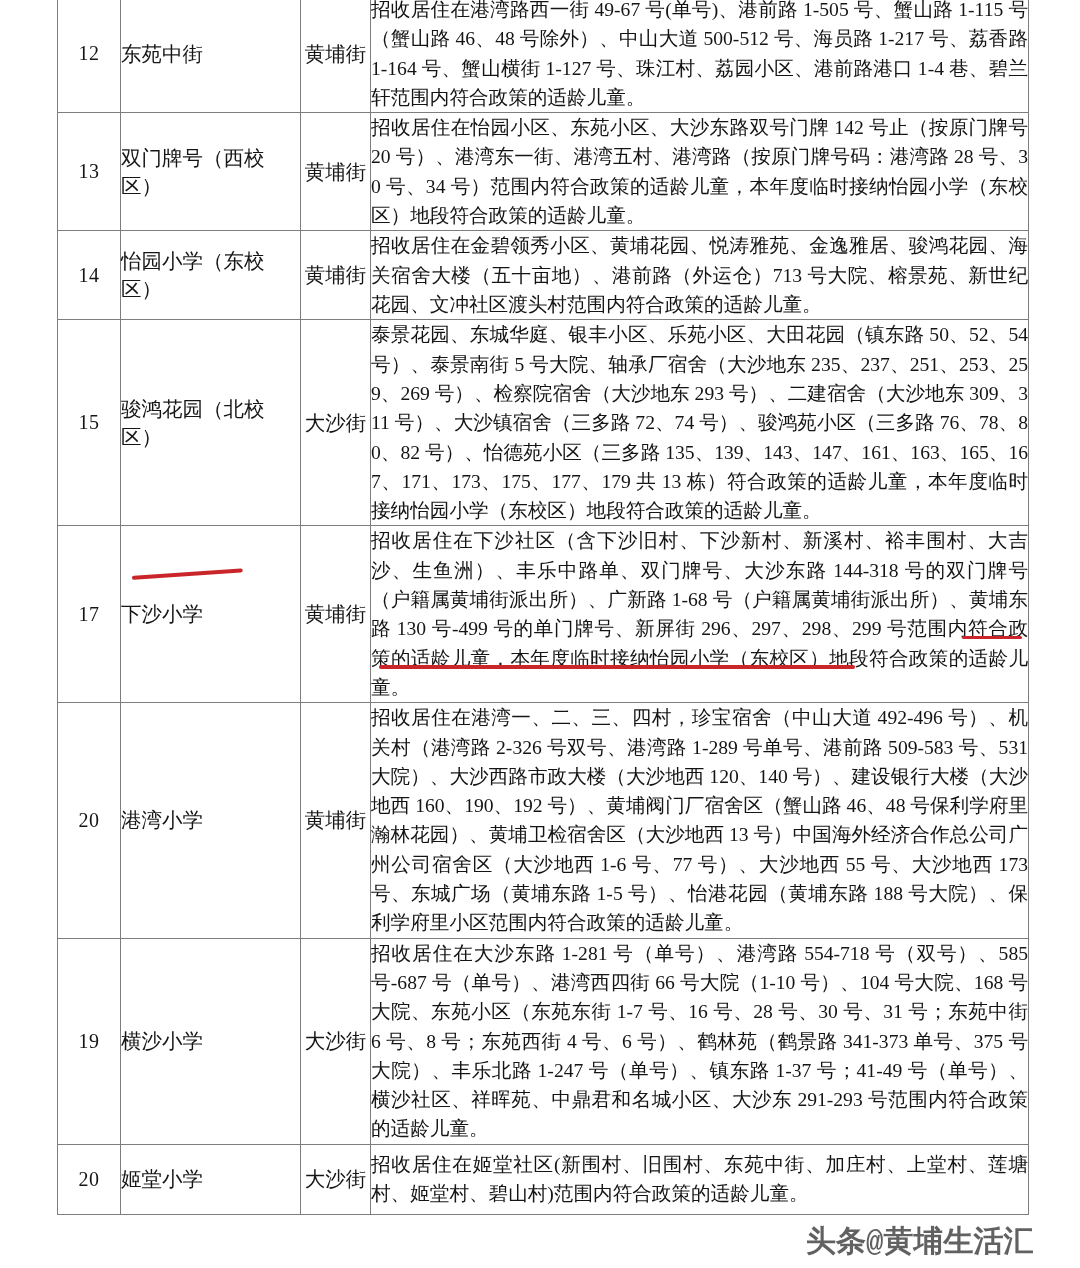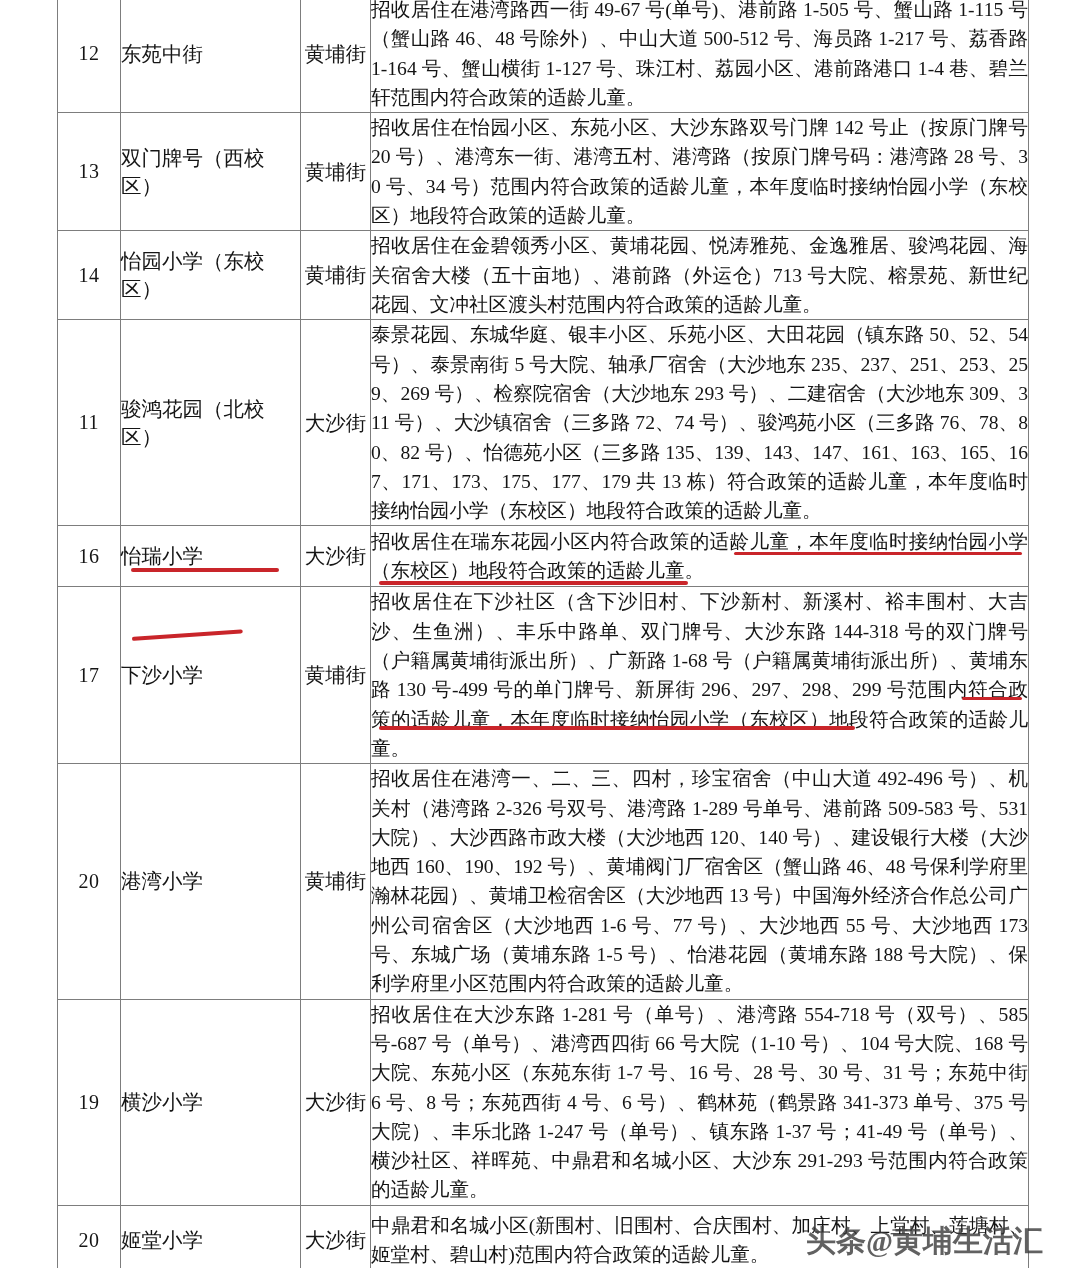--- a/index.html
+++ b/index.html
@@ -90,21 +90,21 @@
     pointer-events: none;
   }
   .u-mark.slant {
     transform-origin: left center;
   }
 
   .watermark {
     position: absolute;
     left: 806px;
     top: 1221px;
-    font-family: Liberation Serif, serif;
+    font-family: Liberation Mono, monospace;
     font-size: 30px;
     font-weight: bold;
     color: #3a3a3a;
     opacity: 0.80;
     letter-spacing: 0px;
     white-space: nowrap;
     pointer-events: none;
   }
   .watermark .at {
     font-weight: bold;
@@ -146,41 +146,28 @@
       <tr style="height:89px">
         <td class="idx">14</td>
         <td class="name"><span>怡园小学（东校区）</span></td>
         <td class="street">黄埔街</td>
         <td class="scope">
             <span class="txt">招收居住在金碧领秀小区、黄埔花园、悦涛雅苑、金逸雅居、骏鸿花园、海关宿舍大楼（五十亩地）、港前路（外运仓）713 号大院、榕景苑、新世纪花园、文冲社区渡头村范围内符合政策的适龄儿童。</span>
           </td>
       </tr>
 
       <tr style="height:198px">
-        <td class="idx">11</td>
+        <td class="idx">15</td>
         <td class="name"><span>骏鸿花园（北校区）</span></td>
         <td class="street">大沙街</td>
         <td class="scope">
             <span class="txt">泰景花园、东城华庭、银丰小区、乐苑小区、大田花园（镇东路 50、52、54 号）、泰景南街 5 号大院、轴承厂宿舍（大沙地东 235、237、251、253、259、269 号）、检察院宿舍（大沙地东 293 号）、二建宿舍（大沙地东 309、311 号）、大沙镇宿舍（三多路 72、74 号）、骏鸿苑小区（三多路 76、78、80、82 号）、怡德苑小区（三多路 135、139、143、147、161、163、165、167、171、173、175、177、179 共 13 栋）符合政策的适龄儿童，本年度临时接纳怡园小学（东校区）地段符合政策的适龄儿童。</span>
           </td>
       </tr>
 
-      <tr style="height:61px">
-        <td class="idx">16</td>
-        <td class="name">
-          <span>怡瑞小学</span>
-          <span class="u-mark" style="left:10px; top:42px; width:148px; height:4px;"></span>
-        </td>
-        <td class="street">大沙街</td>
-        <td class="scope">
-          <span class="txt">招收居住在瑞东花园小区内符合政策的适龄儿童，本年度临时接纳怡园小学（东校区）地段符合政策的适龄儿童。</span>
-          <span class="u-mark" style="left:363px; top:26px; width:288px; height:3px;"></span>
-          <span class="u-mark" style="left:8px; top:55px; width:309px; height:4px;"></span>
-        </td>
-      </tr>
 
       <tr style="height:138px">
         <td class="idx">17</td>
         <td class="name">
           <span>下沙小学</span>
           <span class="u-mark slant" style="left:11px; top:50px; width:111px; height:4px; transform: rotate(-4deg);"></span>
         </td>
         <td class="street">黄埔街</td>
         <td class="scope">
           <span class="txt">招收居住在下沙社区（含下沙旧村、下沙新村、新溪村、裕丰围村、大吉沙、生鱼洲）、丰乐中路单、双门牌号、大沙东路 144-318 号的双门牌号（户籍属黄埔街派出所）、广新路 1-68 号（户籍属黄埔街派出所）、黄埔东路 130 号-499 号的单门牌号、新屏街 296、297、298、299 号范围内符合政策的适龄儿童，本年度临时接纳怡园小学（东校区）地段符合政策的适龄儿童。</span>
@@ -205,21 +192,21 @@
         <td class="scope">
             <span class="txt">招收居住在大沙东路 1-281 号（单号）、港湾路 554-718 号（双号）、585 号-687 号（单号）、港湾西四街 66 号大院（1-10 号）、104 号大院、168 号大院、东苑小区（东苑东街 1-7 号、16 号、28 号、30 号、31 号；东苑中街 6 号、8 号；东苑西街 4 号、6 号）、鹤林苑（鹤景路 341-373 单号、375 号大院）、丰乐北路 1-247 号（单号）、镇东路 1-37 号；41-49 号（单号）、横沙社区、祥晖苑、中鼎君和名城小区、大沙东 291-293 号范围内符合政策的适龄儿童。</span>
           </td>
       </tr>
 
       <tr style="height:70px">
         <td class="idx">20</td>
         <td class="name"><span>姬堂小学</span></td>
         <td class="street">大沙街</td>
         <td class="scope">
-            <span class="txt">中鼎君和名城小区(新围村、旧围村、合庆围村、加庄村、上堂村、莲塘村、姬堂村、碧山村)范围内符合政策的适龄儿童。</span>
+            <span class="txt">招收居住在姬堂社区(新围村、旧围村、东苑中街、加庄村、上堂村、莲塘村、姬堂村、碧山村)范围内符合政策的适龄儿童。</span>
           </td>
       </tr>
 
     </tbody>
   </table>
 
   <div class="watermark">
     <span>头条</span><span class="at">@</span><span>黄埔生活汇</span>
   </div>
 

